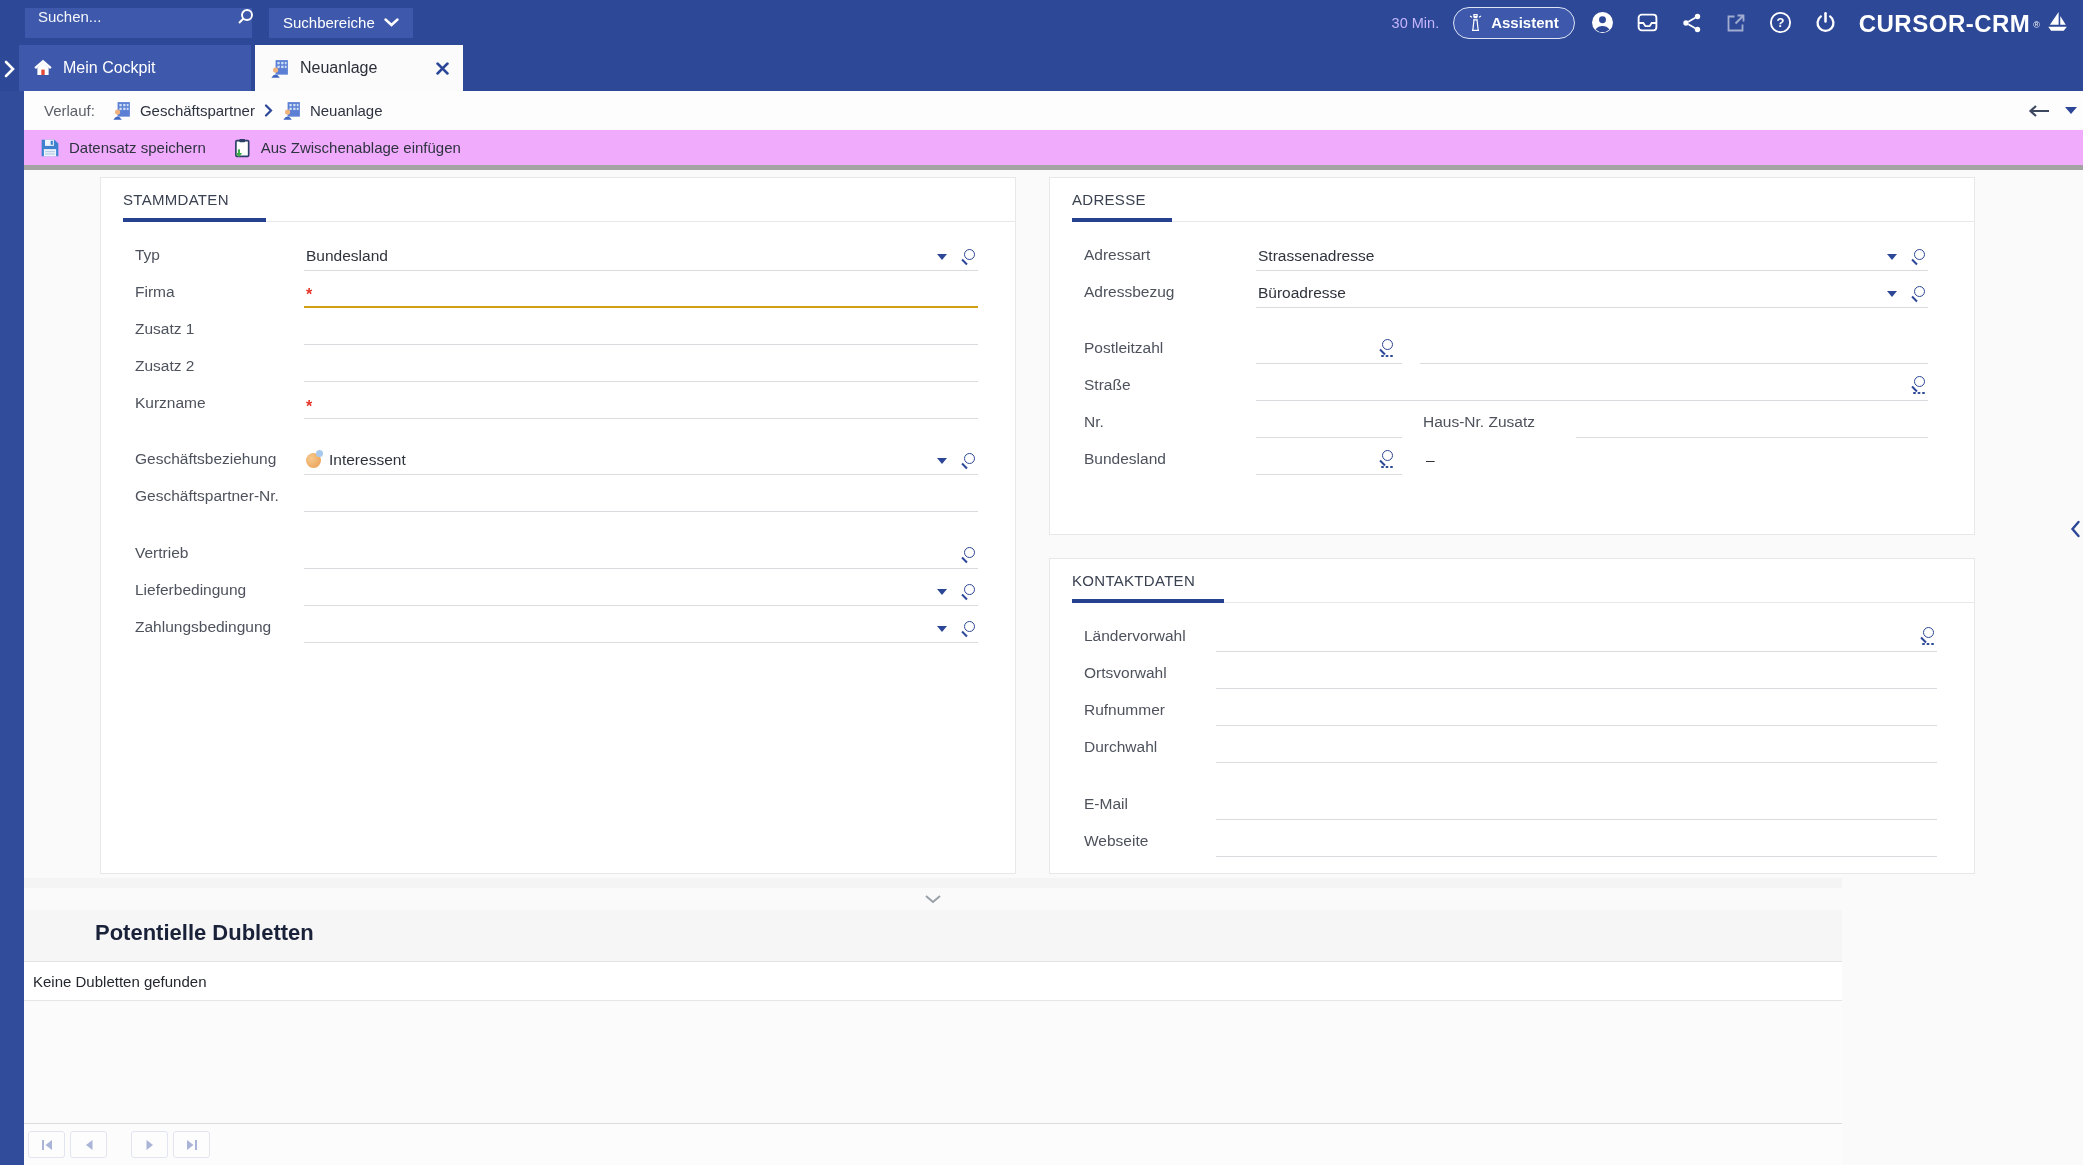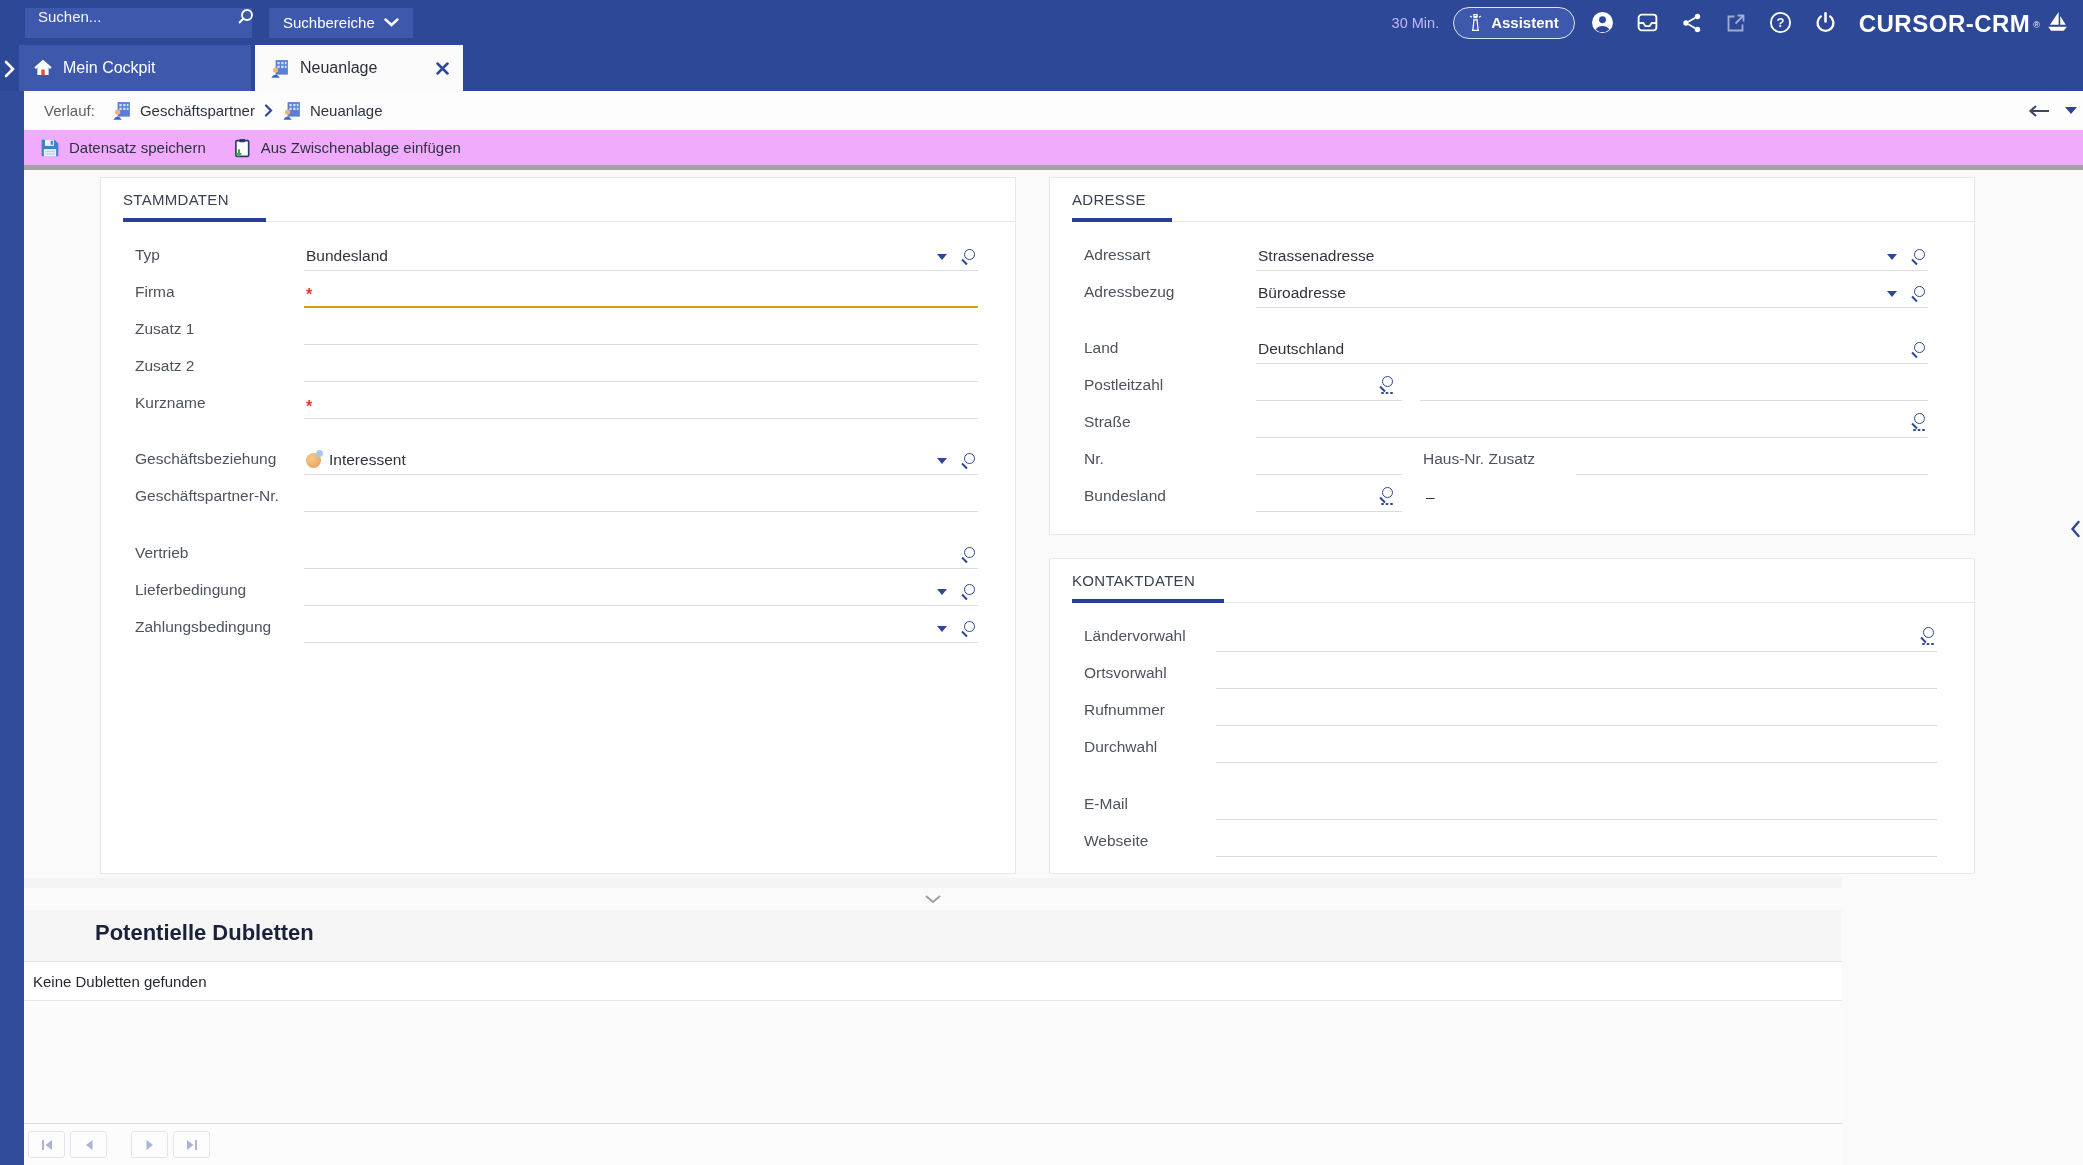--- a/index.html
+++ b/index.html
@@ -421,29 +421,20 @@
         <div class="ffield">
           <span>Büroadresse</span>
           <span class="ficons">
               <span class="dd"></span>
               <span class="mag"></span>
             </span>
         </div>
       </div>
       <div class="fgap"></div>
       <div class="frow">
-        <div class="flabel">Land</div>
-        <div class="ffield">
-          <span>Deutschland</span>
-          <span class="ficons">
-              <span class="mag"></span>
-            </span>
-        </div>
-      </div>
-      <div class="frow">
         <div class="flabel">Postleitzahl</div>
         <div class="fshort">
           <span class="ficons">
               <span class="magd">
                 <span class="mag"></span>
                 <span class="d3"></span>
               </span>
             </span>
         </div>
         <div class="flong"></div>

